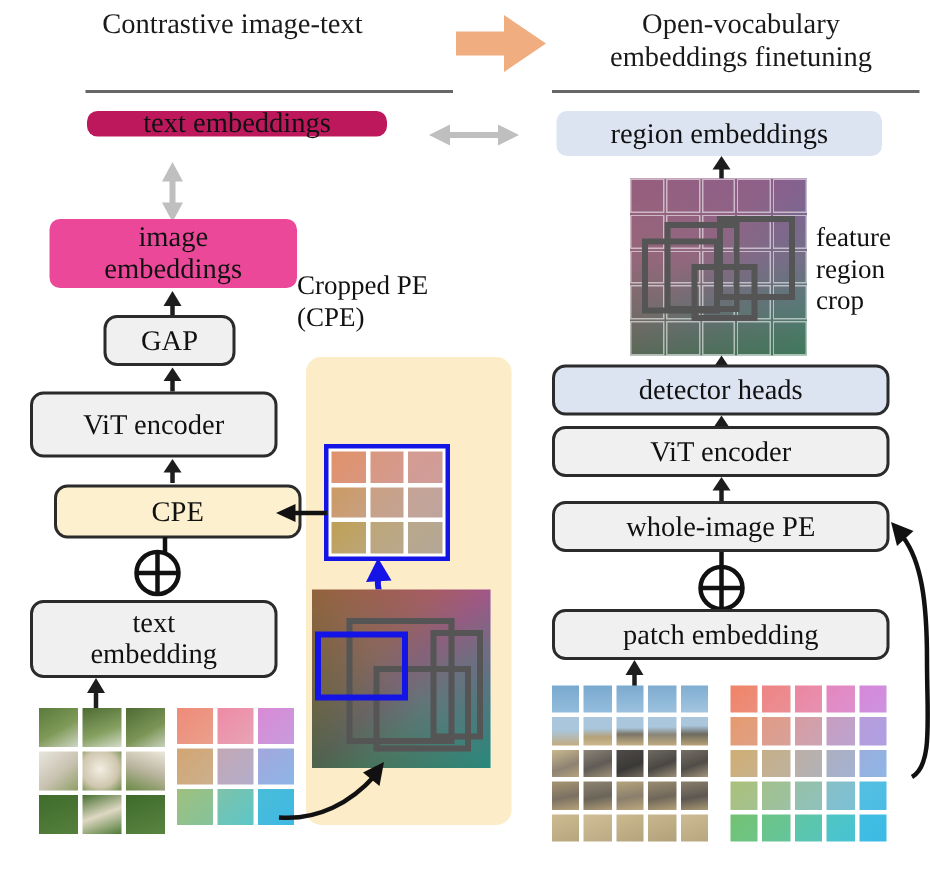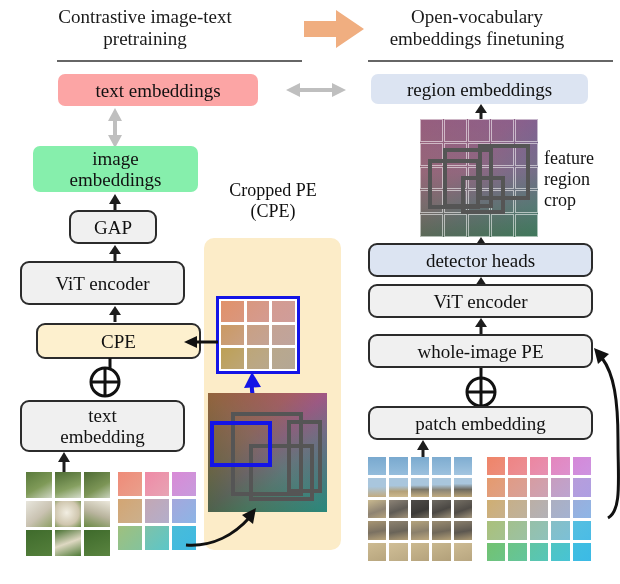--- a/index.html
+++ b/index.html
@@ -6,53 +6,52 @@
   body{width:620px;height:584px;position:relative;overflow:hidden;
        font-family:"Liberation Serif","DejaVu Serif",serif;color:#111;}
   .abs{position:absolute;}
   .ttl{font-size:19px;line-height:22px;text-align:center;color:#1a1a1a;}
   .rule{background:#666;height:2px;}
   .box{border:2px solid #2b2b2b;border-radius:9px;display:flex;align-items:center;
        justify-content:center;text-align:center;font-size:19px;line-height:21px;
        background:#f0f0f0;box-sizing:border-box;}
   .plainlbl{display:flex;align-items:center;justify-content:center;text-align:center;
        font-size:19px;line-height:21px;border-radius:7px;box-sizing:border-box;}
-  .freetxt{font-size:18px;line-height:21px;text-align:center;}
+  .freetxt{font-size:18px;line-height:21px;}
   .grid{display:grid;box-sizing:border-box;}
   .cell{width:100%;height:100%;}
   .blueframe{border:3px solid #1414e6;box-sizing:border-box;}
   .gbox{position:absolute;border:4px solid #555;box-sizing:border-box;}
   svg{overflow:visible;}
 </style>
 </head>
 <body>
 
-<div class="abs ttl" style="left:0;top:6px;width:290px;">
+<div class="abs ttl" style="left:10px;top:6px;width:290px;">
   <div>Contrastive image-text</div>
-  <div>pretraining</div>
 </div>
 <div class="abs rule" style="left:57px;top:60px;width:245px;"></div>
 
-<div class="abs plainlbl" style="left:58px;top:74px;width:200px;height:32px;background:#fca5a5;">
+<div class="abs plainlbl" style="left:58px;top:74px;width:200px;height:17px;background:#be185d;">
   <span>text embeddings</span>
 </div>
 
 <svg class="abs" style="left:286px;top:80px;" width="60" height="20" viewBox="0 0 60 20">
   <line x1="12" y1="10" x2="48" y2="10" stroke="#bfbfbf" stroke-width="4"></line>
   <polygon points="0,10 14,3 14,17" fill="#bfbfbf"></polygon>
   <polygon points="60,10 46,3 46,17" fill="#bfbfbf"></polygon>
 </svg>
 
 <svg class="abs" style="left:105px;top:108px;" width="20" height="40" viewBox="0 0 20 40">
   <line x1="10" y1="8" x2="10" y2="32" stroke="#bfbfbf" stroke-width="4"></line>
   <polygon points="10,0 3,13 17,13" fill="#bfbfbf"></polygon>
   <polygon points="10,40 3,27 17,27" fill="#bfbfbf"></polygon>
 </svg>
 
-<div class="abs plainlbl" style="left:33px;top:146px;width:165px;height:46px;background:#86efac;flex-direction:column;">
+<div class="abs plainlbl" style="left:33px;top:146px;width:165px;height:46px;background:#ec4899;flex-direction:column;">
   <span>image</span>
   <span>embeddings</span>
 </div>
 
 <svg class="abs" style="left:106px;top:194px;" width="18" height="18" viewBox="0 0 18 18">
   <line x1="9" y1="18" x2="9" y2="8" stroke="#1d1d1d" stroke-width="3"></line>
   <polygon points="9,0 3,10 15,10" fill="#1d1d1d"></polygon>
 </svg>
 
 <div class="abs box" style="left:69px;top:210px;width:88px;height:34px;">
@@ -165,21 +164,21 @@
 
 <svg class="abs" style="left:186px;top:505px;" width="80" height="42" viewBox="0 0 80 42">
   <path d="M0,40 C26,42 48,30 64,12" fill="none" stroke="#111" stroke-width="3"></path>
   <polygon points="70,3 56,10 67,19" fill="#111"></polygon>
 </svg>
 
 <svg class="abs" style="left:304px;top:10px;" width="60" height="38" viewBox="0 0 60 38">
   <polygon points="0,11 32,11 32,0 60,19 32,38 32,27 0,27" fill="#f0ae80"></polygon>
 </svg>
 
-<div class="abs ttl" style="left:355px;top:6px;width:244px;">
+<div class="abs ttl" style="left:372px;top:6px;width:244px;">
   <div>Open-vocabulary</div>
   <div>embeddings finetuning</div>
 </div>
 <div class="abs rule" style="left:368px;top:60px;width:245px;"></div>
 
 <div class="abs plainlbl" style="left:371px;top:74px;width:217px;height:30px;background:#dce4f2;">
   <span>region embeddings</span>
 </div>
 
 <svg class="abs" style="left:472px;top:104px;" width="18" height="16" viewBox="0 0 18 16">

